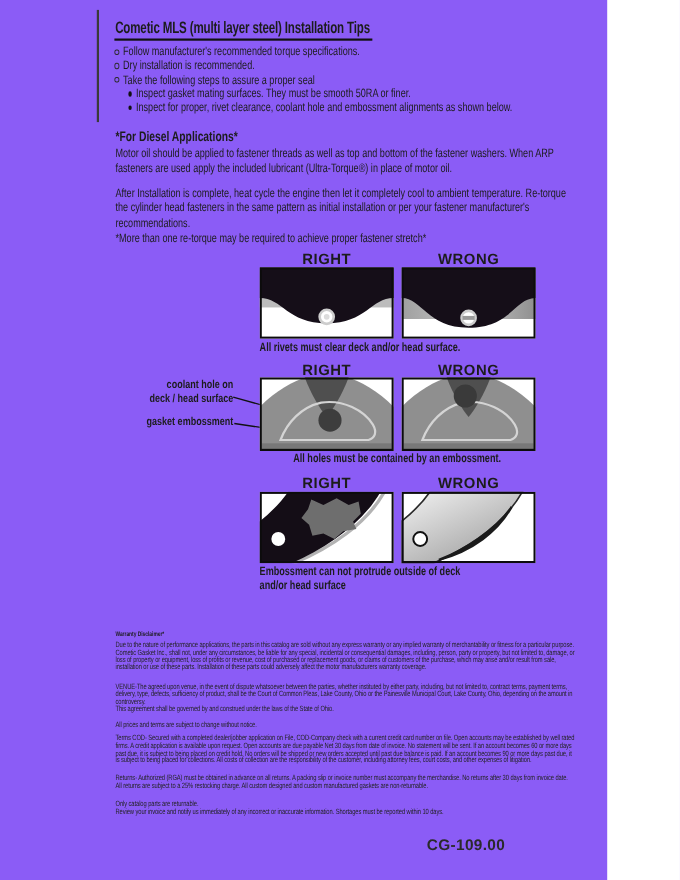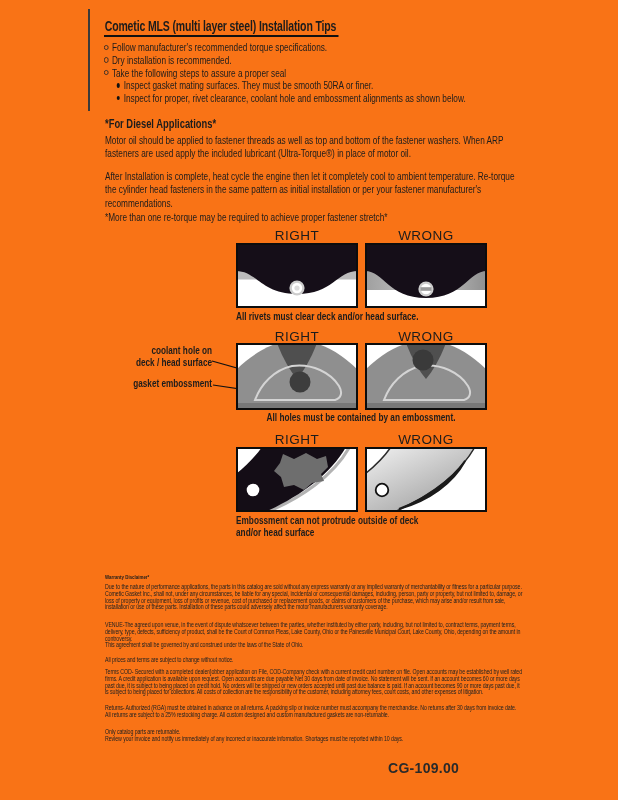--- a/index.html
+++ b/index.html
@@ -1,16 +1,16 @@
 <!DOCTYPE html>
 <html><head>
 <meta charset="utf-8">
 <style>
   html,body{margin:0;padding:0;background:#ffffff;}
-  #page{position:relative;width:618px;height:800px;background:#f97316;overflow:hidden;
+  #page{position:relative;width:552px;height:800px;background:#8b5cf6;overflow:hidden;
         font-family:"Liberation Sans", sans-serif;color:#1c1c1c;}
 
   
   .cond {transform:scaleX(0.75);transform-origin:0 0;}
   .condT{transform:scaleX(0.70);transform-origin:0 0;}
   .condC{transform:scaleX(0.75);transform-origin:50% 0;}
   .condR{transform:scaleX(0.78);transform-origin:100% 0;}
 
   .abs{position:absolute;}
 
@@ -20,21 +20,21 @@
   .bullets{left:104px;top:41px;font-size:11px;}
   .b-item{display:flex;align-items:center;gap:5px;height:12.7px;white-space:nowrap;}
   .b-item.sub{margin-left:17px;}
   .ob{width:3.5px;height:3.5px;border:1px solid #2a2a2a;border-radius:50%;flex:none;}
   .fb{width:4.2px;height:4.2px;background:#111;border-radius:50%;flex:none;}
 
   .h-diesel{left:105px;top:117px;font-size:12.5px;font-weight:bold;white-space:nowrap;}
   .para{left:105px;width:556px;font-size:11px;line-height:13.4px;}
   #p1{top:134px;} #p2{top:170px;} #note{top:211px;white-space:nowrap;}
 
-  .fig-label{width:122px;text-align:center;font-size:13.5px;font-weight:normal;letter-spacing:0.5px;}
+  .fig-label{width:122px;text-align:center;font-size:13.5px;font-weight:bold;letter-spacing:0.5px;}
   .fig-box{width:122px;height:67px;line-height:0;}
   .capt{font-weight:bold;font-size:11px;line-height:11.5px;white-space:nowrap;}
 
   .callout{font-size:10.5px;font-weight:bold;line-height:11.5px;text-align:right;width:172px;left:40px;white-space:nowrap;}
 
   .fineH{left:105px;top:574px;font-size:5.9px;font-weight:bold;width:557px;}
   .fine{left:105px;width:557px;font-size:7px;line-height:6.8px;letter-spacing:-0.1px;color:#222;}
   #fp1{top:584px;} #fp2{top:622px;} #fp3{top:657px;} #fp4{top:669px;} #fp5{top:705px;} #fp6{top:729px;}
 
   .pagenum{left:388px;top:760px;font-size:14px;letter-spacing:0.3px;color:#2a2a2a;font-weight:bold;}

